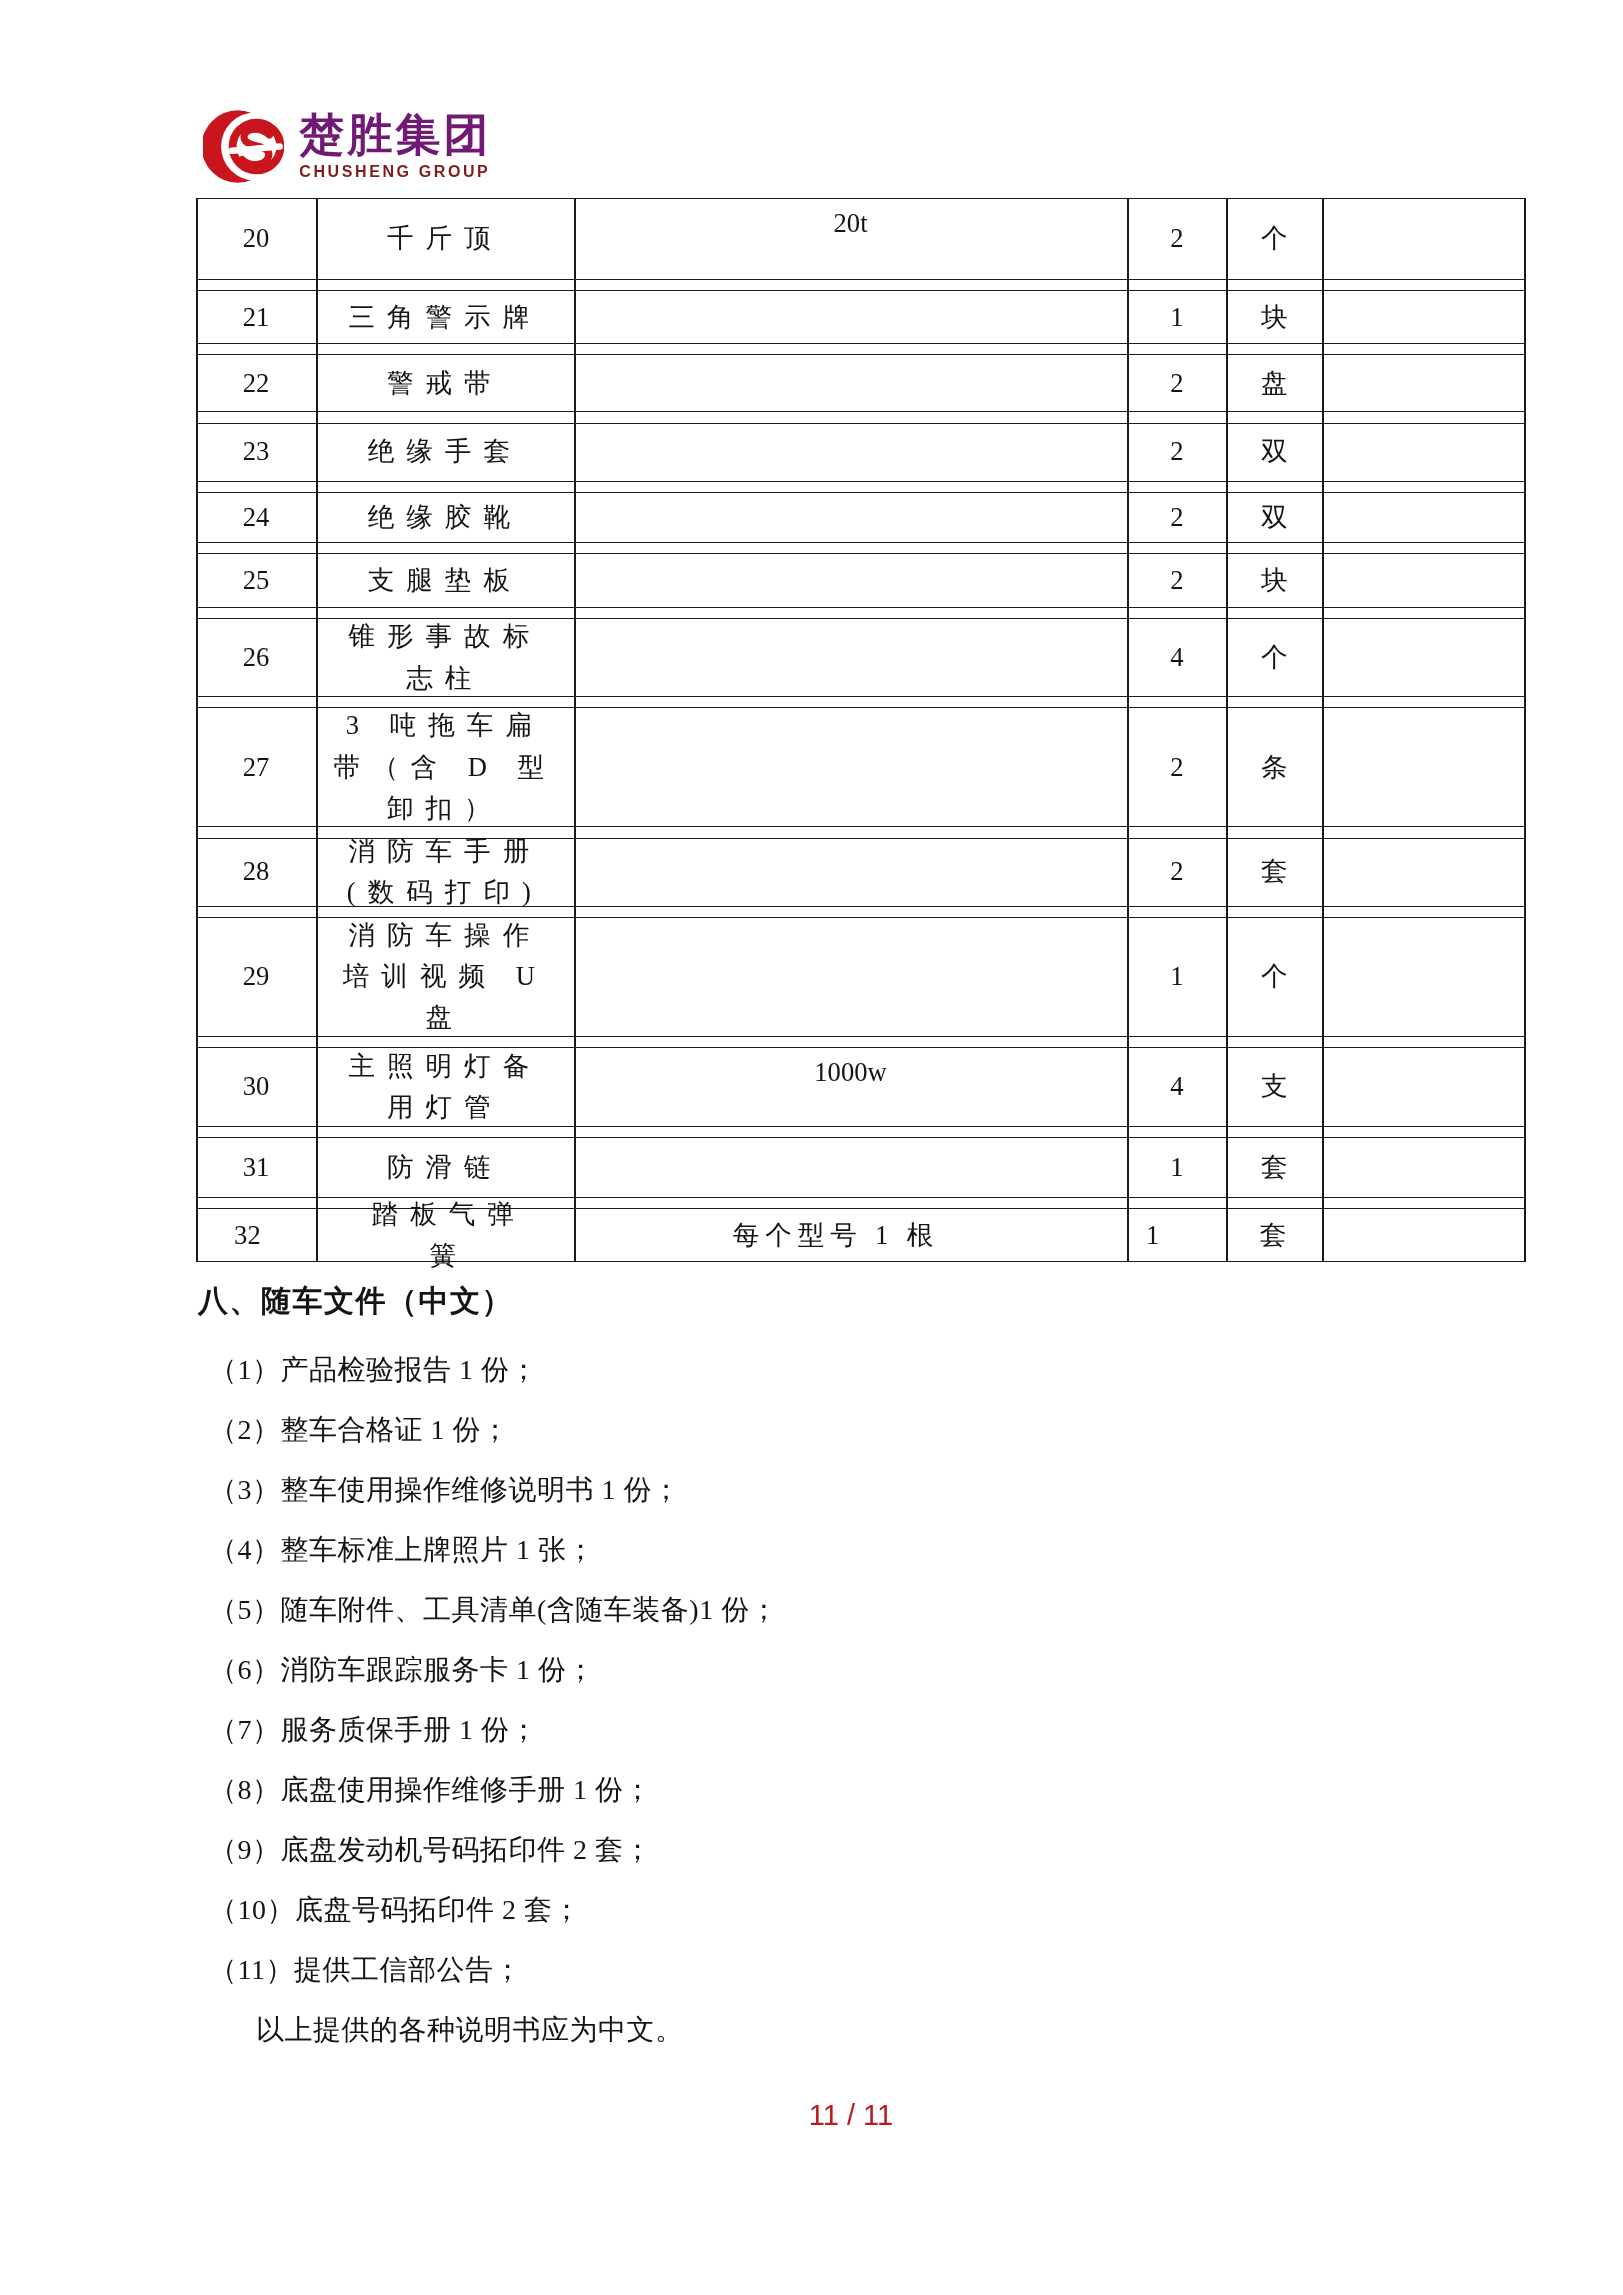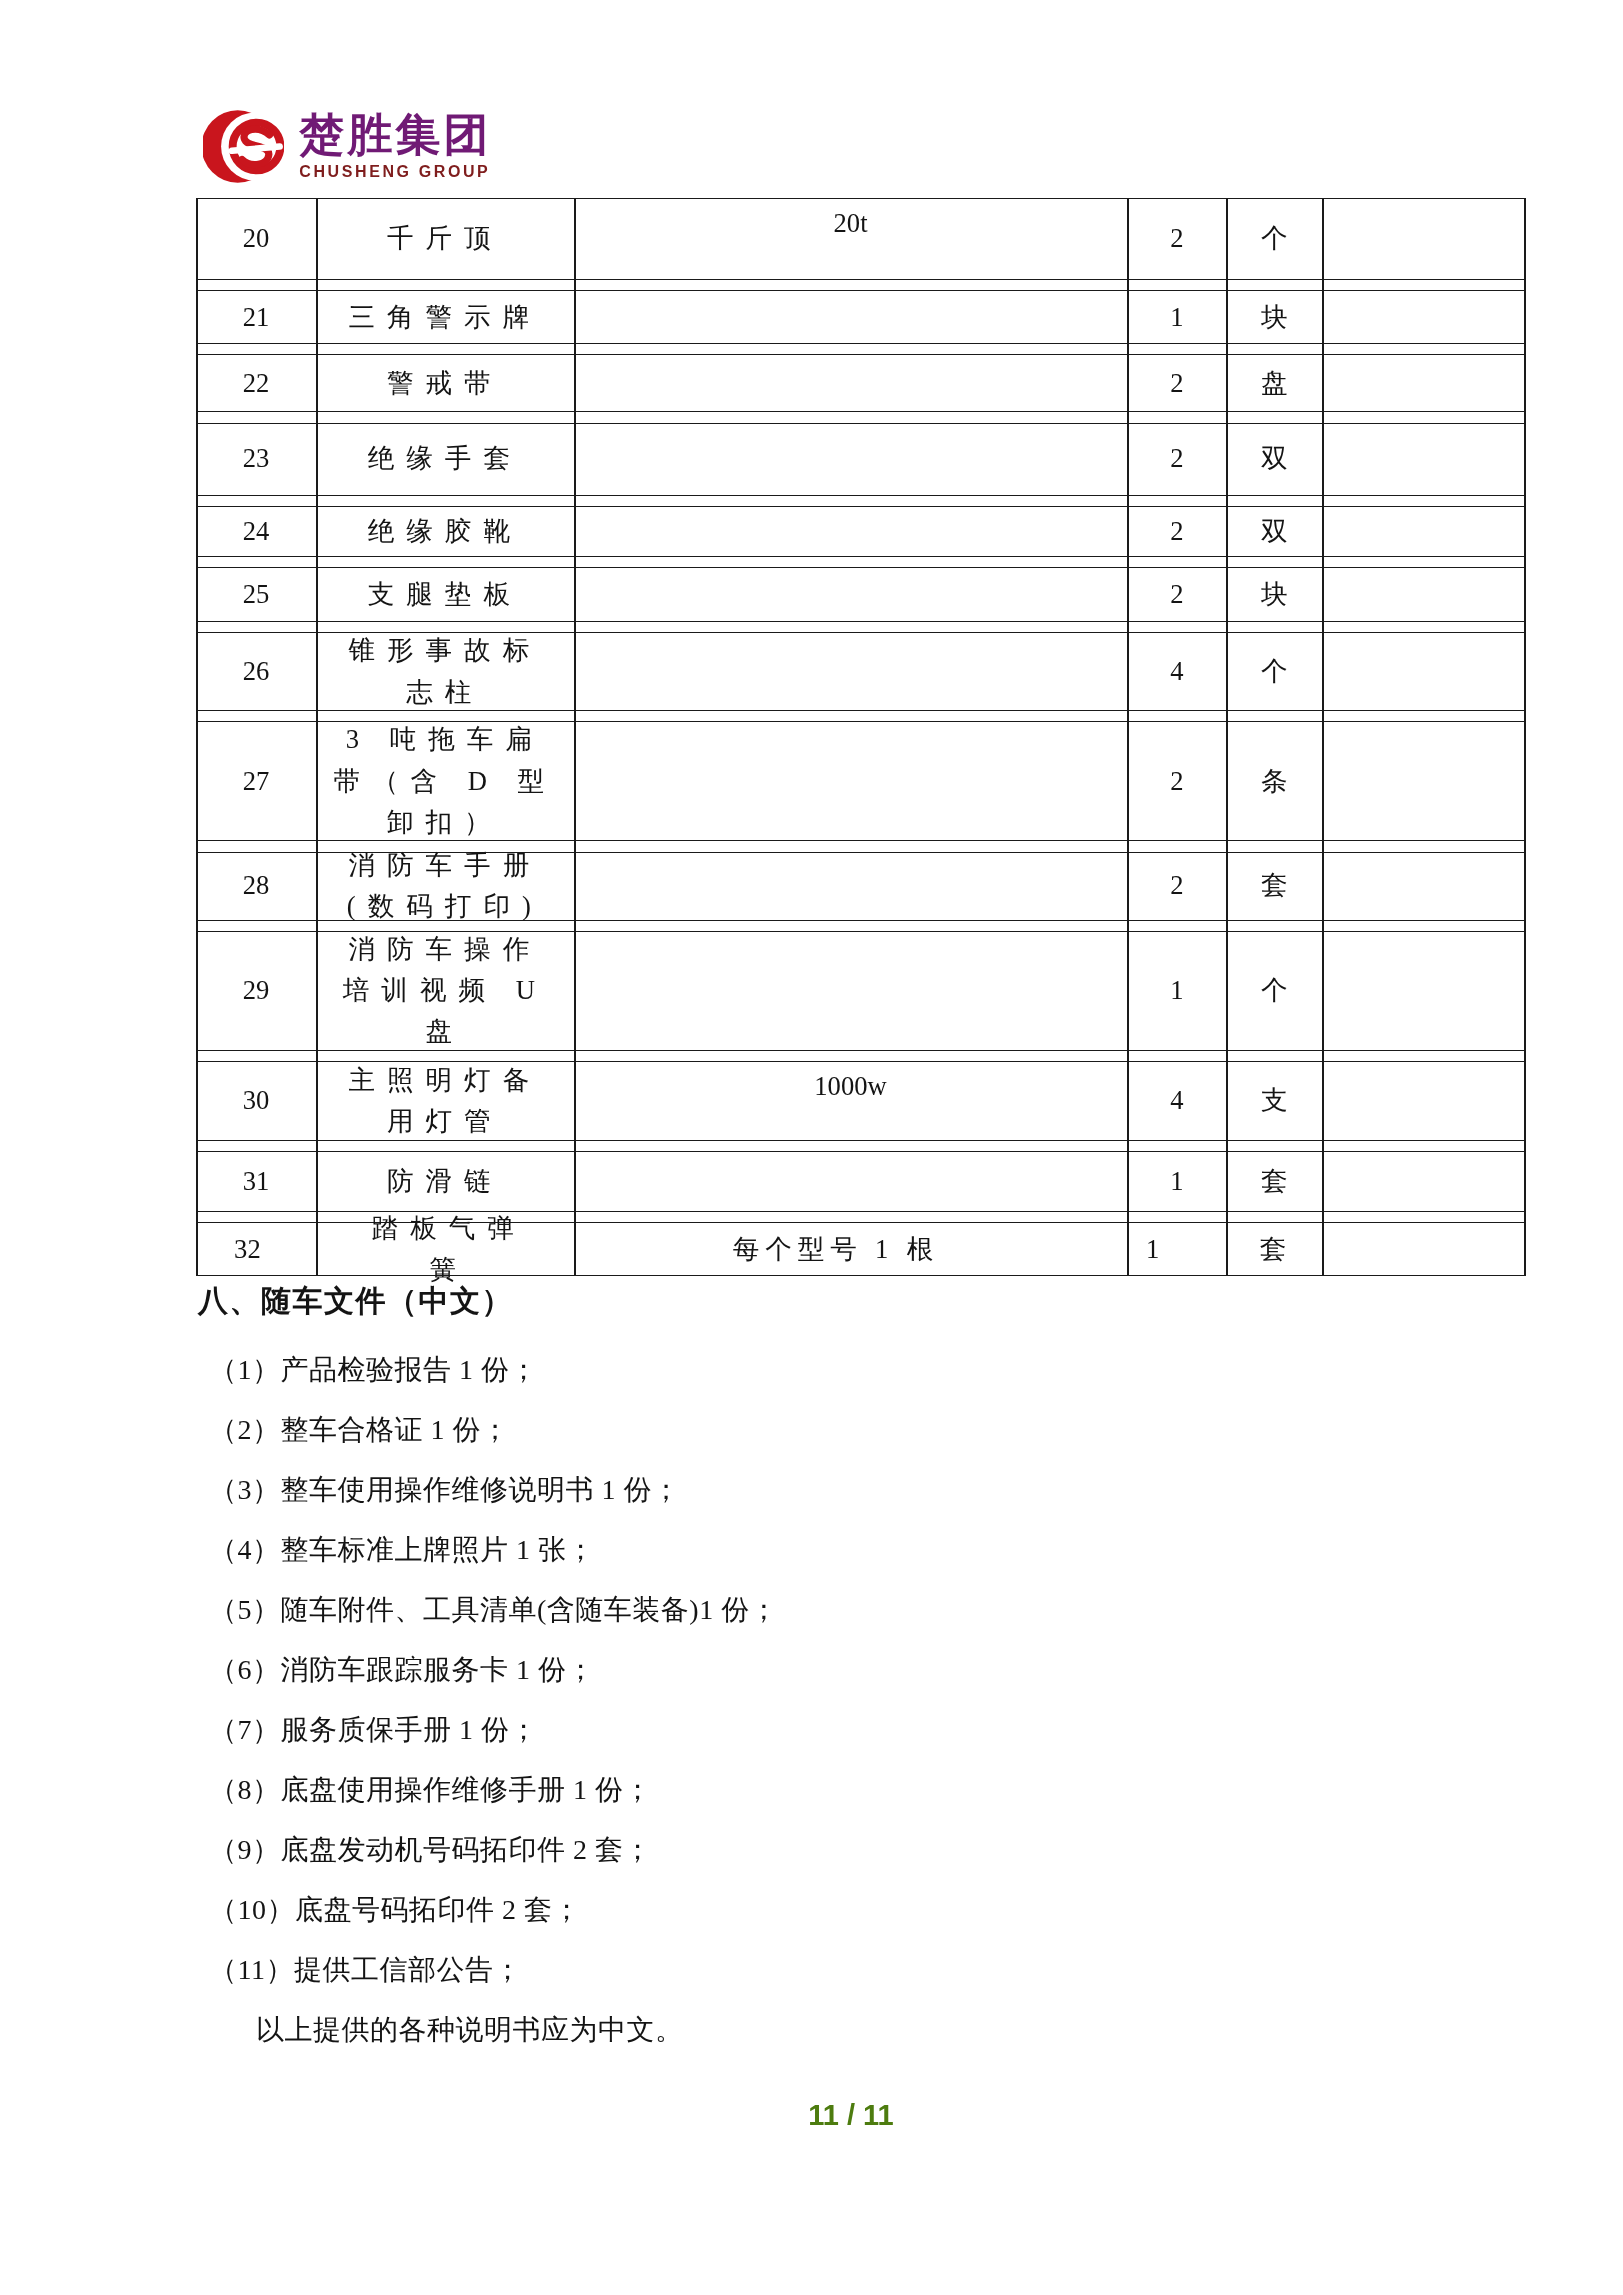--- a/index.html
+++ b/index.html
@@ -33,22 +33,22 @@
   .spec-top{align-items:flex-start;padding-top:4.1px;}
   .spec-cjk{letter-spacing:0.22em;}
   
   .sec-heading{position:absolute;left:198px;top:1281px;font-size:30px;font-weight:bold;
                letter-spacing:1.5px;}
   .doc-list{position:absolute;left:209px;top:1340px;width:1227px;}
   .doc-item{height:60px;display:flex;align-items:center;font-size:28px;letter-spacing:0.5px;}
   .doc-item.closing{padding-left:47px;}
   
   .page-footer{position:absolute;left:851px;top:2099px;transform:translateX(-50%);
-               font-size:29px;font-weight:bold;
-               font-family:"Liberation Sans","DejaVu Sans",sans-serif;color:#4d7c0f;}
+               font-size:29px;font-weight:normal;
+               font-family:"Liberation Sans","DejaVu Sans",sans-serif;color:#b91c1c;}
 </style>
 </head>
 <body>
 
 <div class="logo">
   <svg class="logo-emblem" viewBox="0 0 112 112" xmlns="http://www.w3.org/2000/svg">
 
     <circle cx="48" cy="56" r="50" fill="#c9151d"></circle>
     <circle cx="72" cy="56" r="47" fill="#ffffff"></circle>
 
@@ -91,21 +91,21 @@
     <div class="c c-remark"></div>
   </div>
   <div class="trow" style="height:58px">
     <div class="c c-no">22</div>
     <div class="c c-name">警戒带</div>
     <div class="c c-spec"></div>
     <div class="c c-qty">2</div>
     <div class="c c-unit">盘</div>
     <div class="c c-remark"></div>
   </div>
-  <div class="trow" style="height:73px">
+  <div class="trow" style="height:59px">
     <div class="c c-no">23</div>
     <div class="c c-name">绝缘手套</div>
     <div class="c c-spec"></div>
     <div class="c c-qty">2</div>
     <div class="c c-unit">双</div>
     <div class="c c-remark"></div>
   </div>
   <div class="trow" style="height:51px">
     <div class="c c-no">24</div>
     <div class="c c-name">绝缘胶靴</div>

